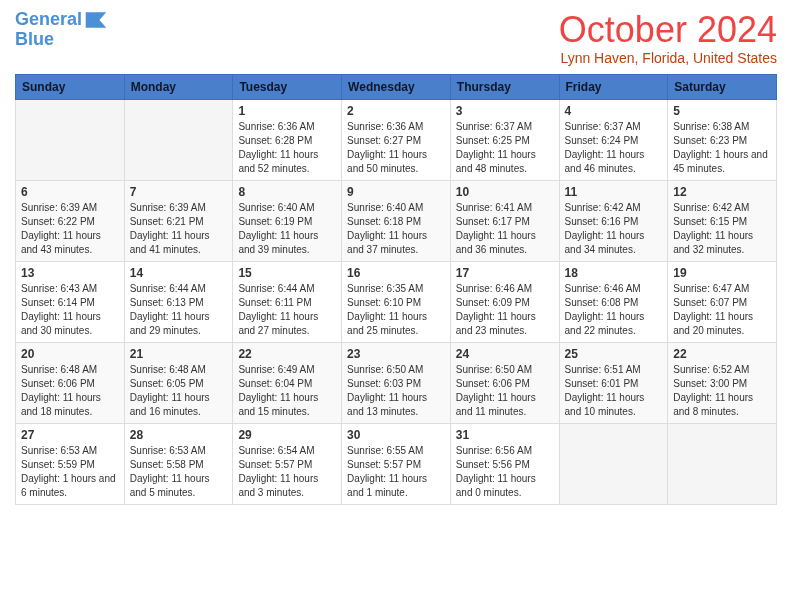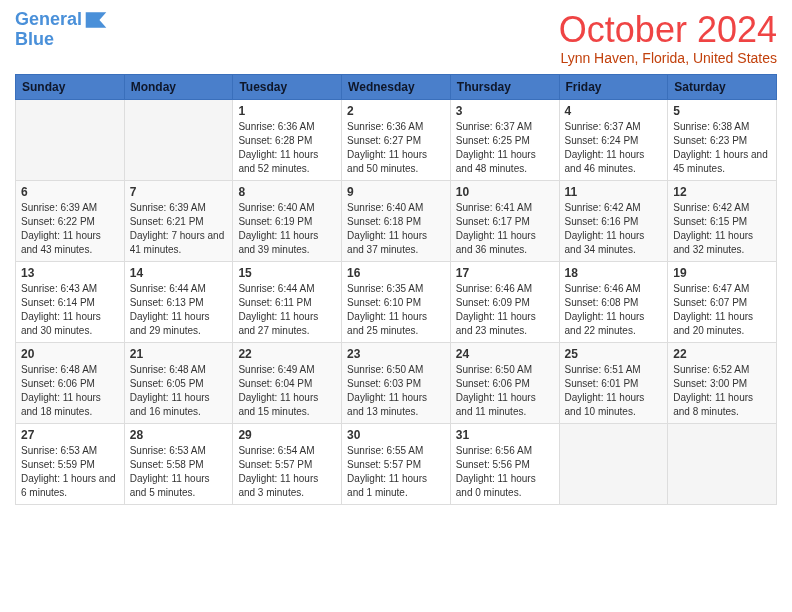--- a/index.html
+++ b/index.html
@@ -192,21 +192,21 @@
             <span>Sunrise: 6:39 AM</span><br>
             <span>Sunset: 6:22 PM</span><br>
             <span>Daylight: 11 hours and 43 minutes.</span>
           </div>
         </td>
           <td>
           <span class="day-num">7</span>
           <div class="day-info">
             <span>Sunrise: 6:39 AM</span><br>
             <span>Sunset: 6:21 PM</span><br>
-            <span>Daylight: 7 hours and 41 minutes.</span>
+            <span>Daylight: 11 hours and 41 minutes.</span>
           </div>
         </td>
           <td>
           <span class="day-num">8</span>
           <div class="day-info">
             <span>Sunrise: 6:40 AM</span><br>
             <span>Sunset: 6:19 PM</span><br>
             <span>Daylight: 11 hours and 39 minutes.</span>
           </div>
         </td>

